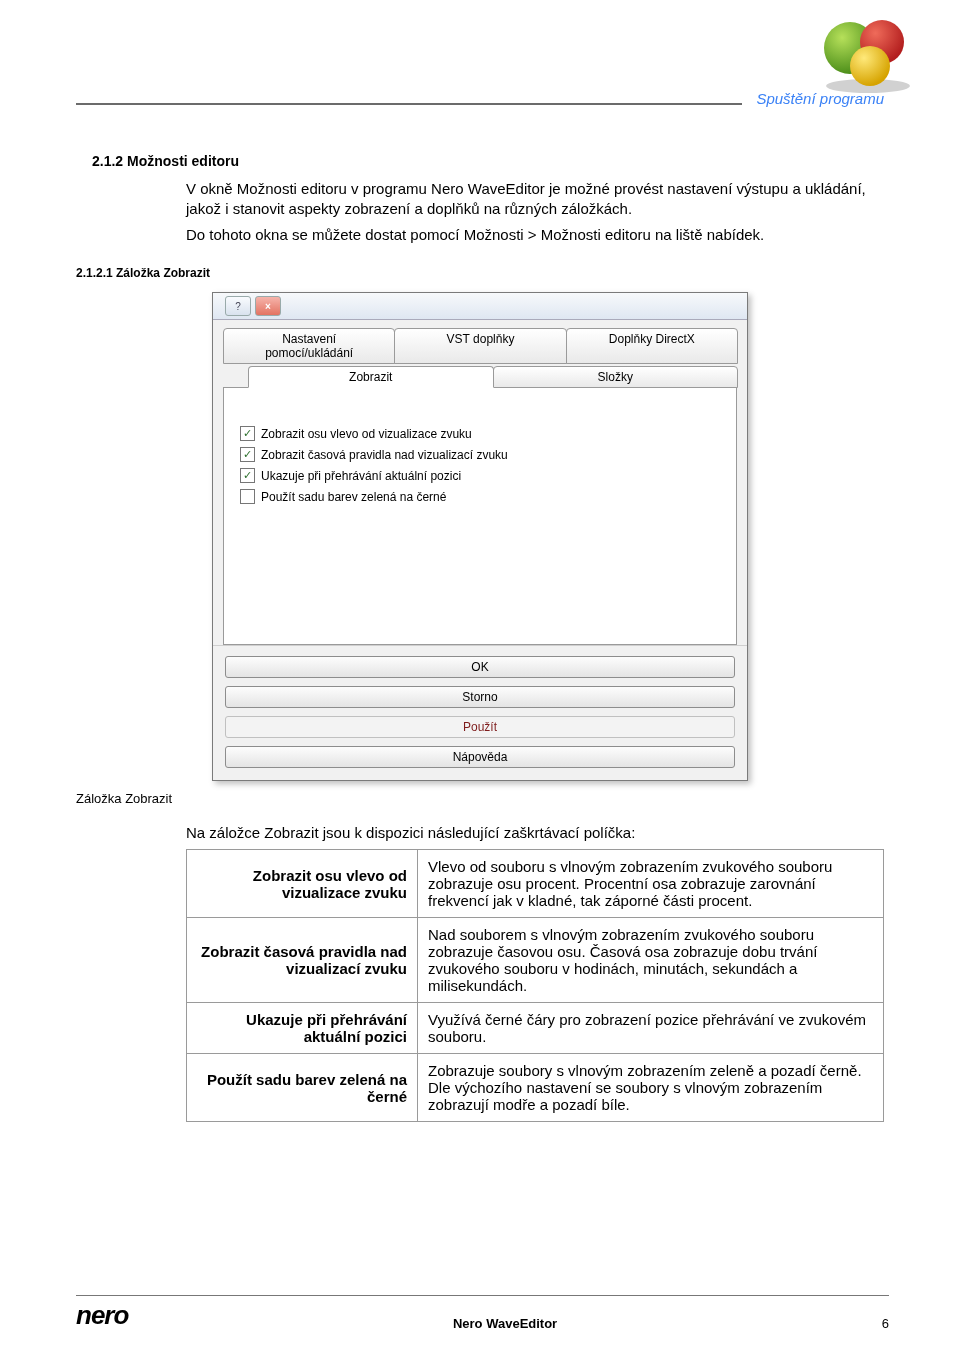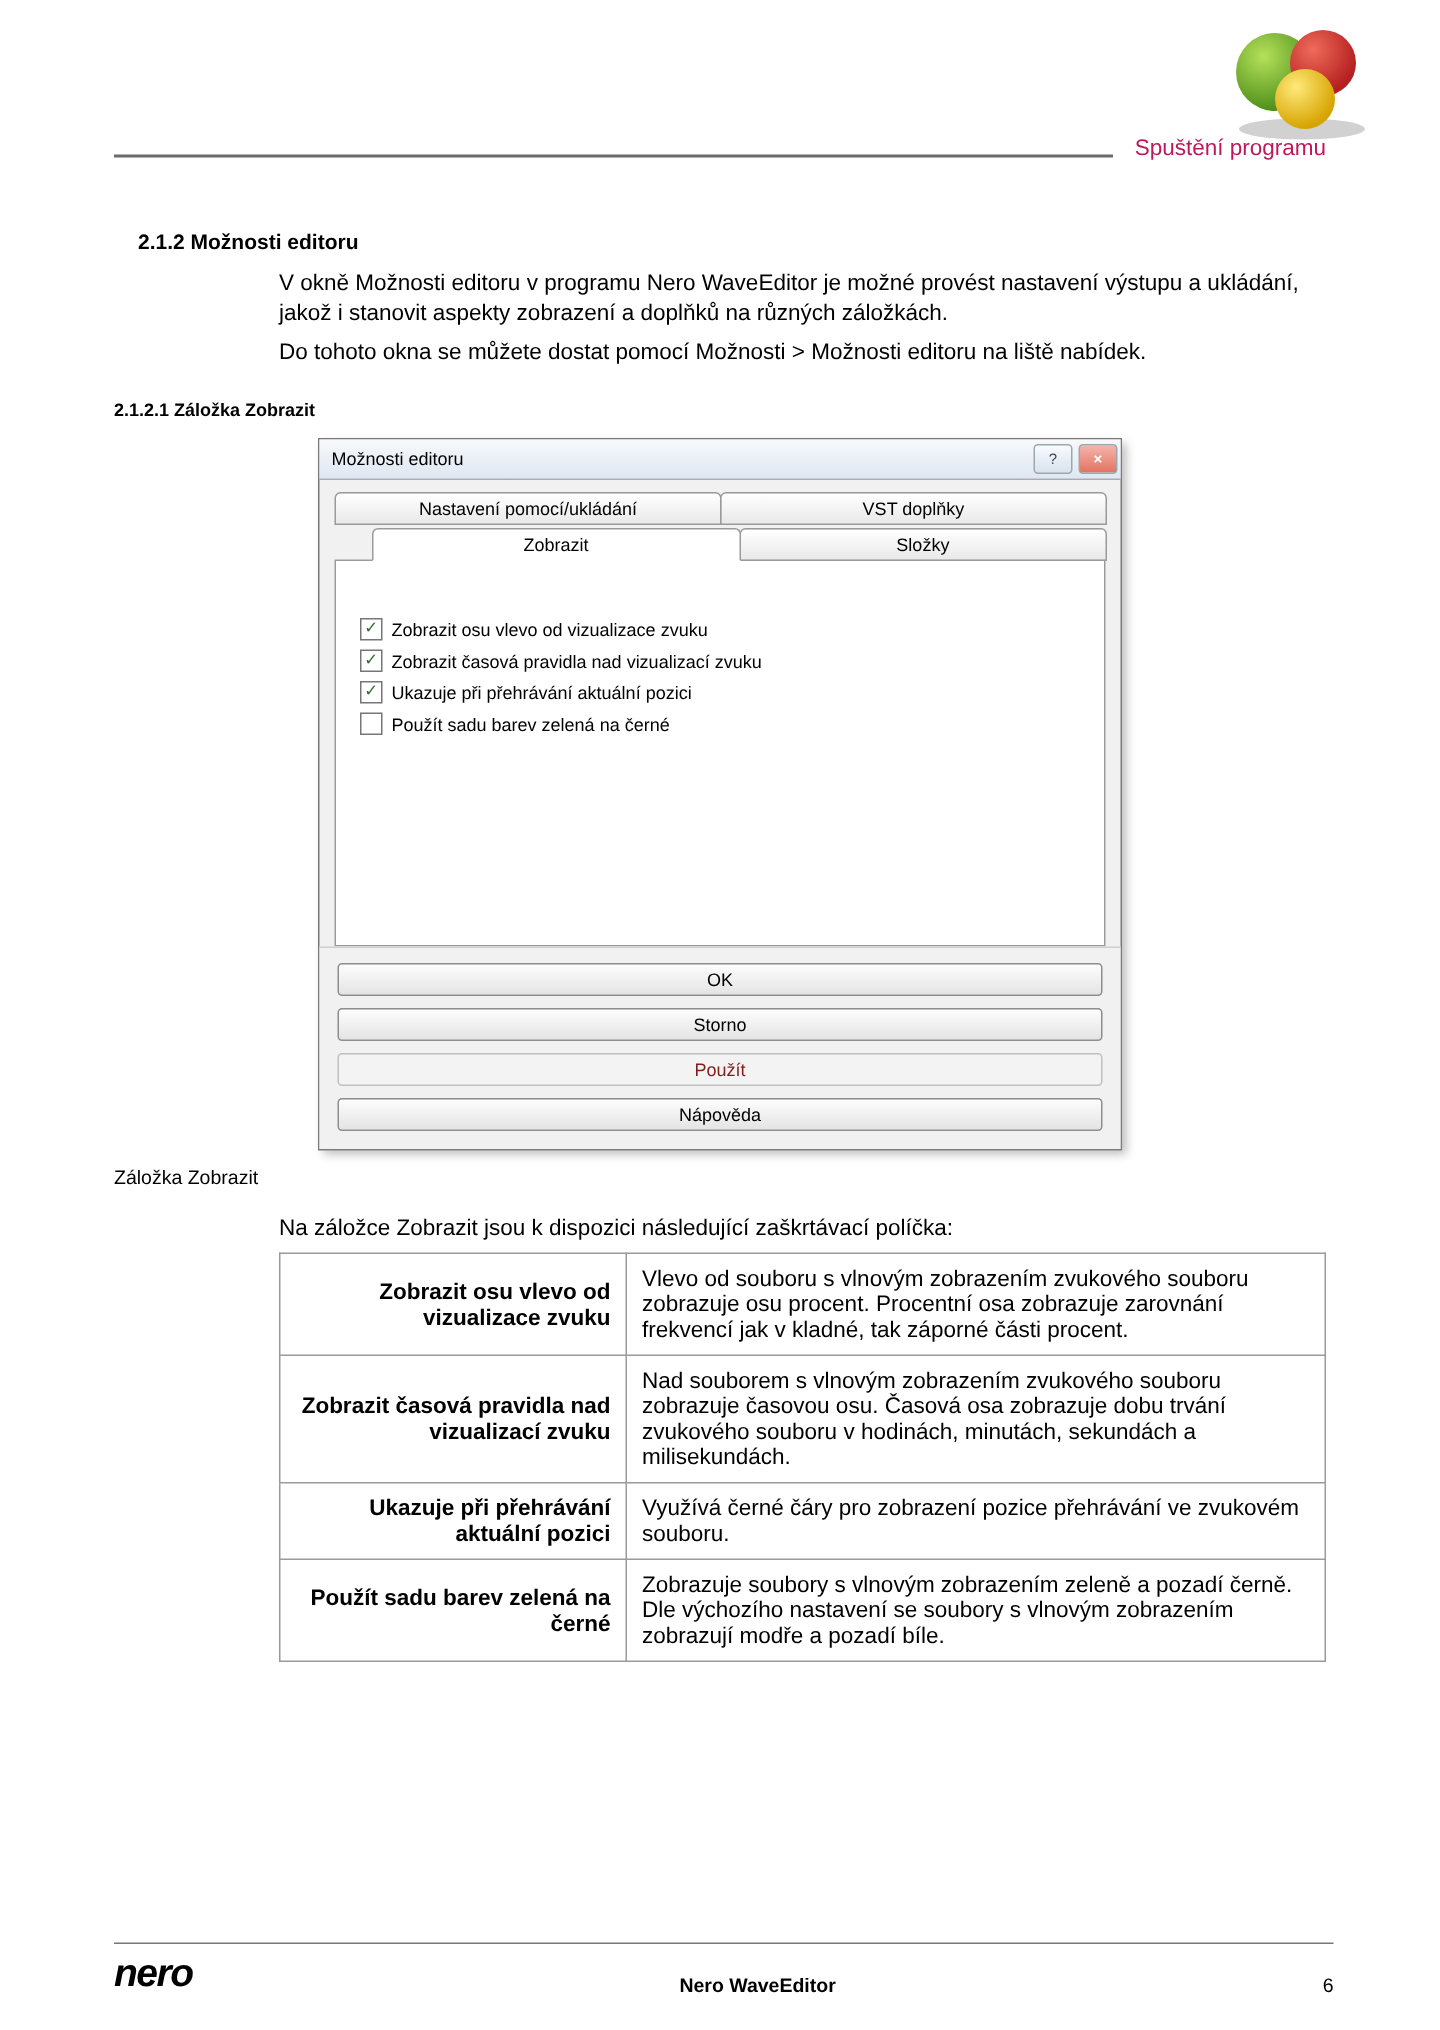--- a/index.html
+++ b/index.html
@@ -27,22 +27,23 @@
     display: flex;
     align-items: flex-end;
   }
   .header-rule-left {
     flex: 1;
     border-bottom: 2px solid #6b6b6b;
     margin-right: 14px;
     margin-bottom: 4px;
   }
   .header-text {
+    font-style: italic;
     font-size: 15px;
-    color: #be185d;
+    color: #3b82f6;
     margin-bottom: 2px;
   }
   h2.section-heading {
     font-size: 14px;
     font-weight: bold;
     margin: 44px 0 10px 16px;
   }
   .body-para {
     margin: 0 0 6px 110px;
     font-size: 15px;
@@ -233,28 +234,28 @@
   </div>
 
   <h2 class="section-heading">2.1.2  Možnosti editoru</h2>
   <p class="body-para">V okně Možnosti editoru v programu Nero WaveEditor je možné provést nastavení výstupu a ukládání, jakož i stanovit aspekty zobrazení a doplňků na různých záložkách.</p>
   <p class="body-para">Do tohoto okna se můžete dostat pomocí Možnosti &gt; Možnosti editoru na liště nabídek.</p>
 
   <h3 class="subsection-heading">2.1.2.1 Záložka Zobrazit</h3>
 
   <div class="dialog">
     <div class="titlebar">
-      <span class="titlebar-text">Možnosti editoru</span>
       <div class="winbtn">?</div>
       <div class="winbtn close">×</div>
     </div>
     <div class="tabs-area">
       <div class="tabrow first">
         <div class="tab">Nastavení pomocí/ukládání</div>
         <div class="tab">VST doplňky</div>
+        <div class="tab">Doplňky DirectX</div>
       </div>
       <div class="tabrow second">
         <div class="tab wide active">Zobrazit</div>
         <div class="tab">Složky</div>
       </div>
       <div class="tab-pane">
         <div class="cb-row">
           <span class="cb-box">
               <span class="cb-check">✓</span>
             </span>

